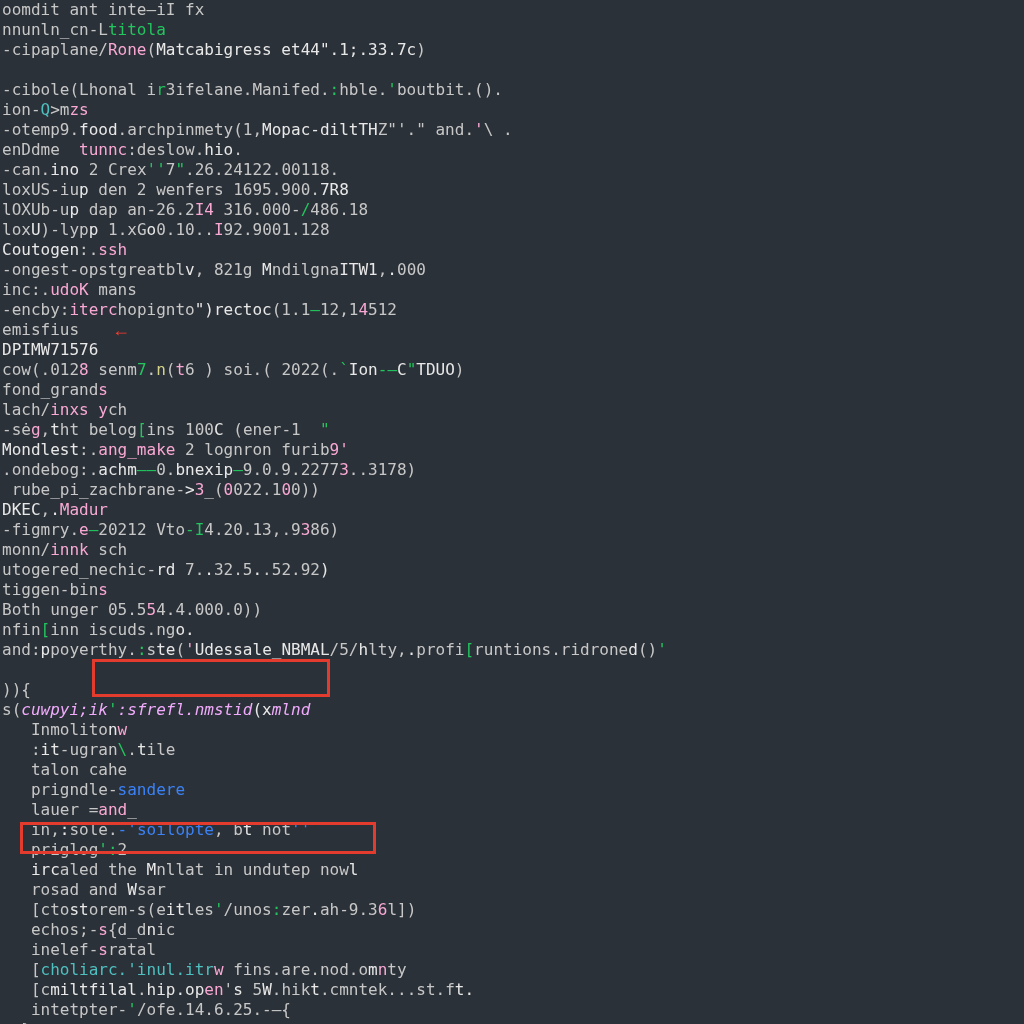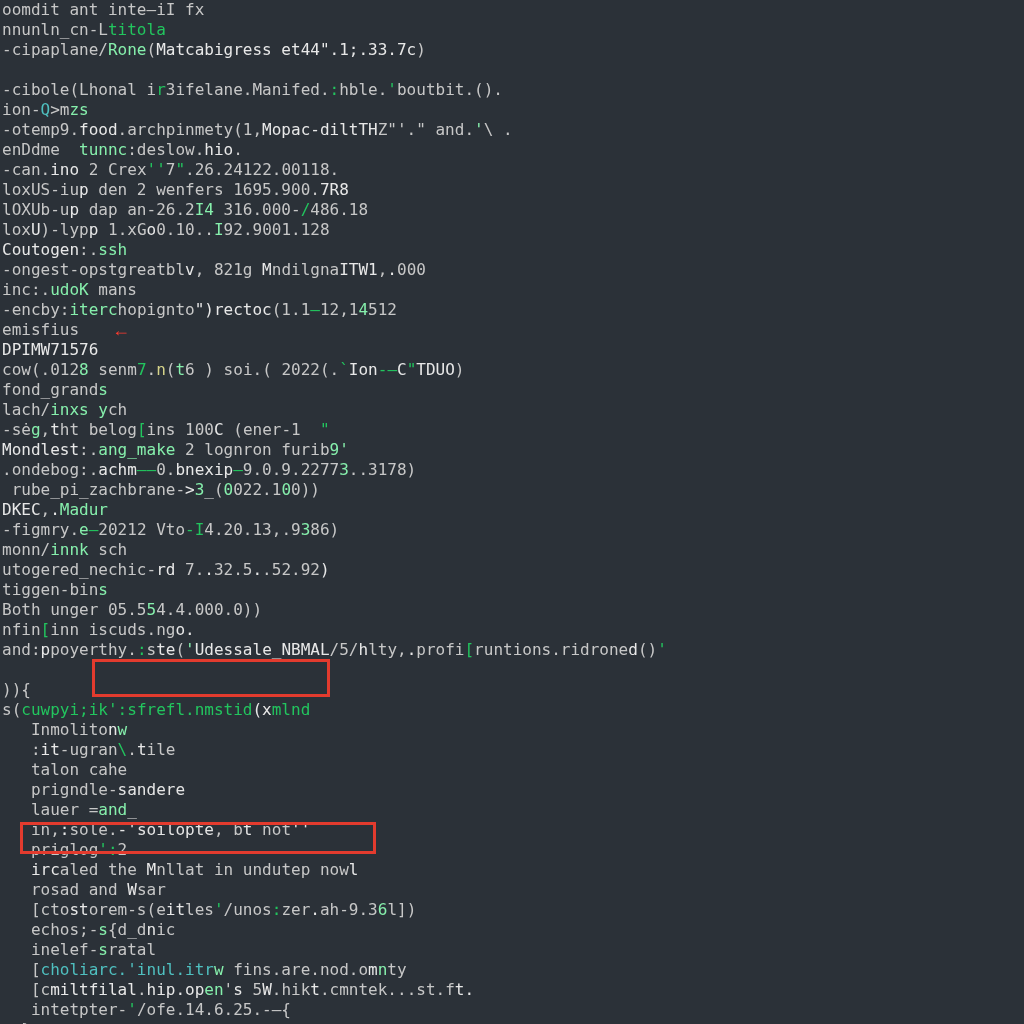--- a/index.html
+++ b/index.html
@@ -15,24 +15,24 @@
     font-size: 16px;
     line-height: 20px;
     white-space: pre;
     color: #c7c7c7;
     padding: 0 2px;
     position: relative;
   }
   .line { display: block; height: 20px; }
   .c-gray   { color: #c7c7c7; }
   .c-dim    { color: #22c55e; }
-  .c-olive  { color: #86efac; }
-  .c-green  { color: #e5e5e5; }
+  .c-olive  { color: #f9a8d4; }
+  .c-green  { color: #3b82f6; }
   .c-cyan   { color: #4fc0c0; }
-  .c-yellow { color: #22c55e; }
+  .c-yellow { color: #f0abfc; font-style: italic; }
   .c-ylight { color: #d6d48a; }
   .c-white  { color: #e8e8e8; }
   .arrow {
     position: absolute;
     color: #ff3b2f;
     font-weight: bold;
     font-size: 18px;
     pointer-events: none;
   }
   .red-box {

